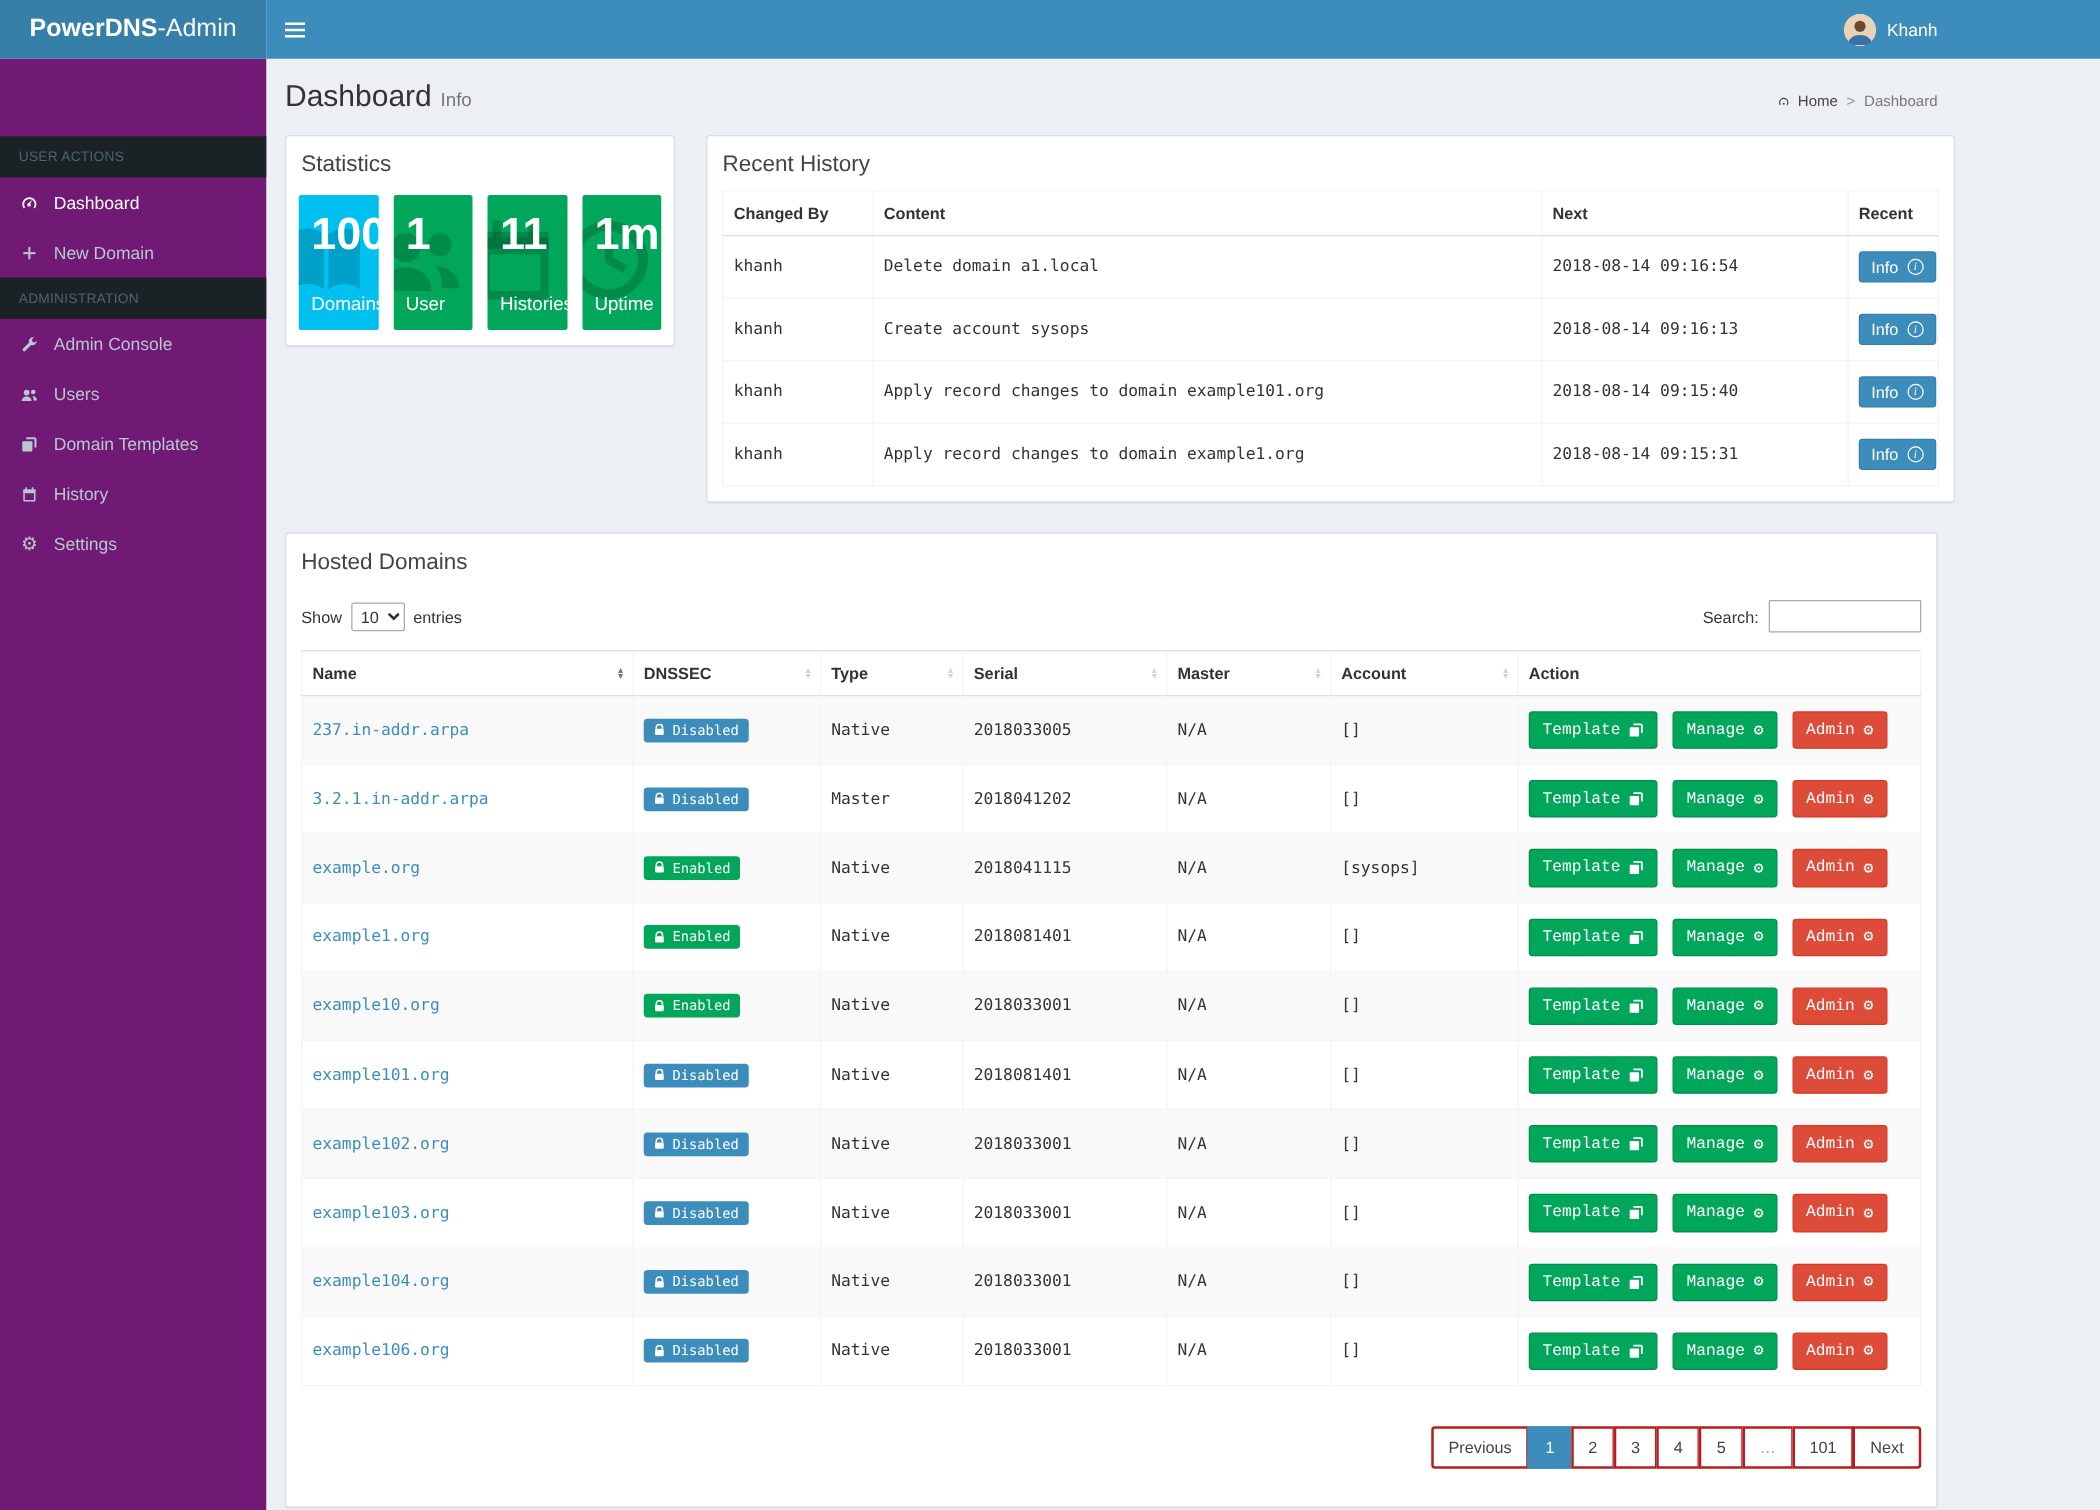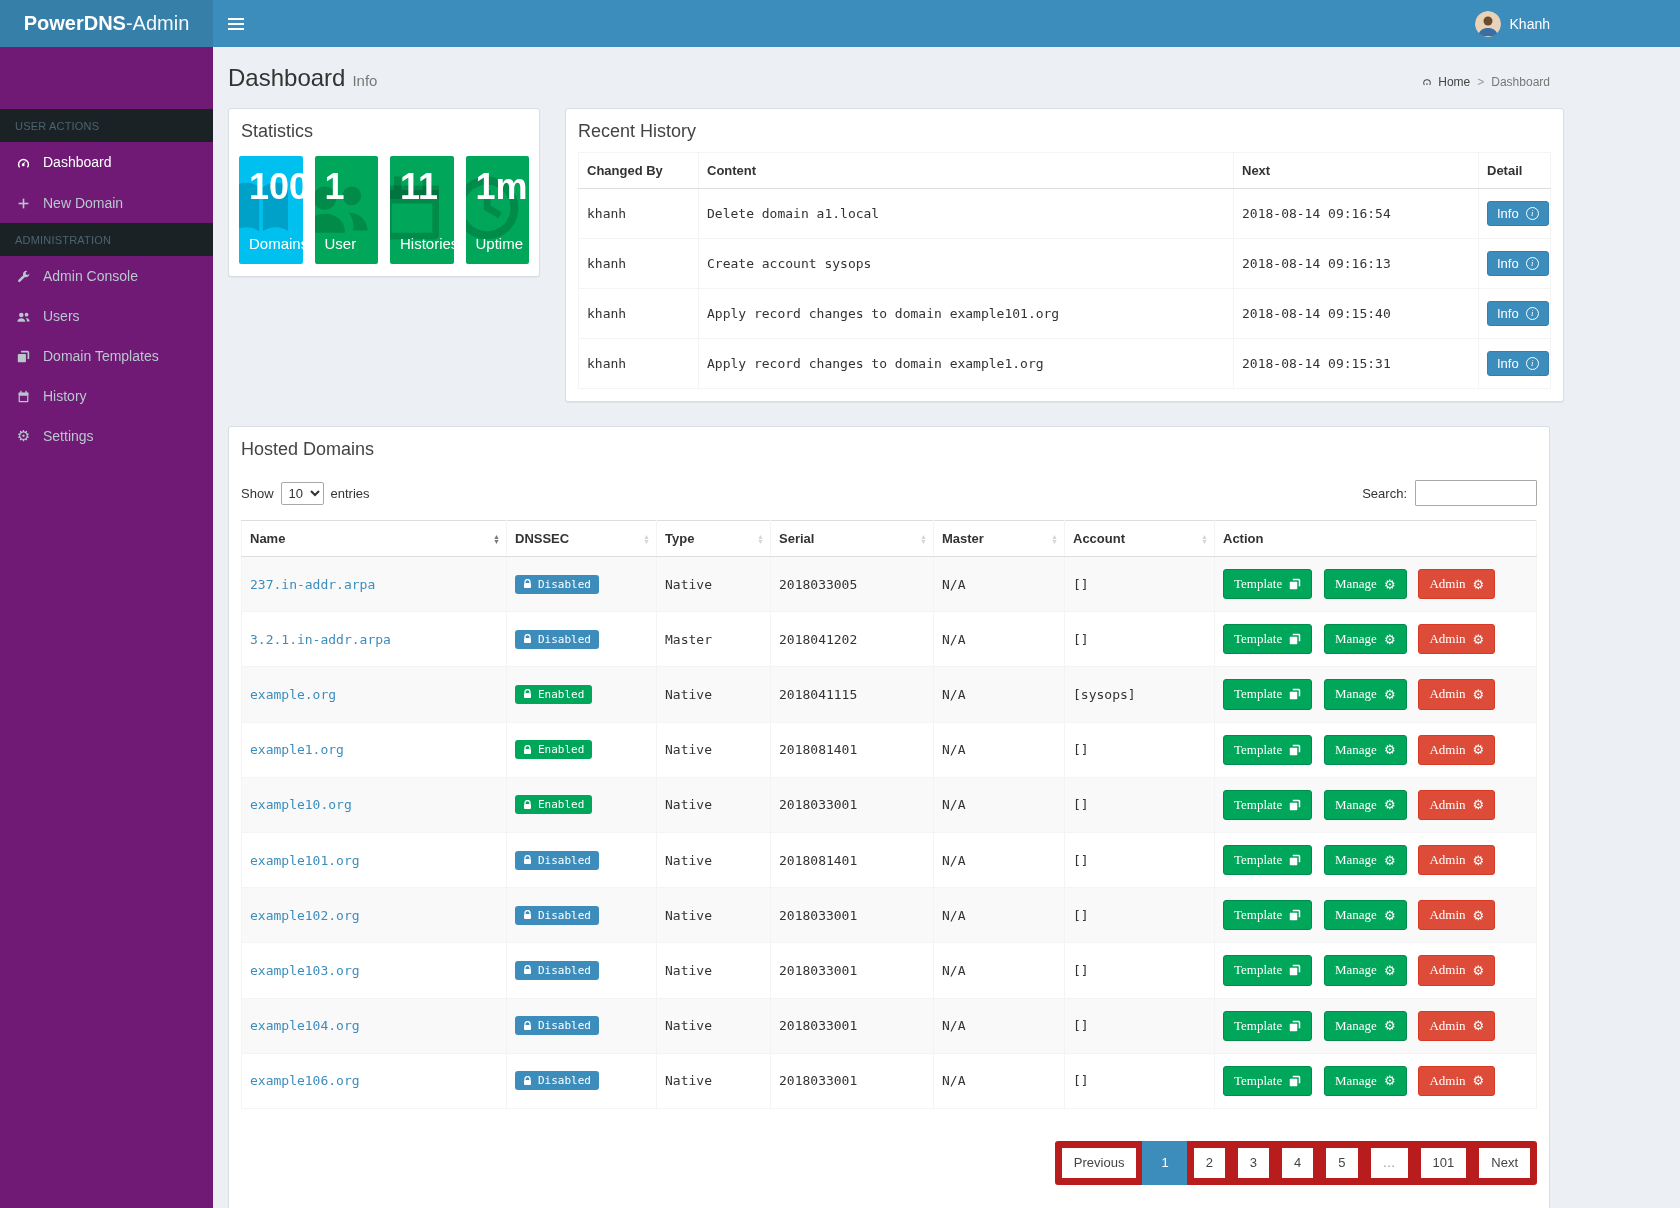--- a/index.html
+++ b/index.html
@@ -75,27 +75,27 @@
   .domain-link{color:#3c8dbc}
   .sort{position:absolute;right:6px;top:50%;transform:translateY(-50%);display:flex;flex-direction:column;color:#d5d5d5;font-size:7px;line-height:5px}
   .sort span{height:5px;font-style:normal}
   th.sorted .sort{color:#777}
 
   .badge{display:inline-flex;align-items:center;gap:6px;color:#fff;font-family:"DejaVu Sans Mono",monospace;font-size:11px;padding:4px 8px;border-radius:3px;line-height:1}
   .badge.disabled{background:#3c8dbc}
   .badge.enabled{background:#00a65a}
 
   .actions{white-space:nowrap}
-  .btn{display:inline-flex;align-items:center;gap:7px;padding:5px 10px;font-family:Liberation Serif, serif;font-size:13px;color:#fff;border-radius:3px;border:1px solid transparent;margin-right:4px;line-height:1.4}
+  .btn{display:inline-flex;align-items:center;gap:7px;padding:5px 10px;font-family:Liberation Mono, monospace;font-size:13px;color:#fff;border-radius:3px;border:1px solid transparent;margin-right:4px;line-height:1.4}
   .btn-green{background:#00a65a;border-color:#008d4c}
   .btn-red{background:#dd4b39;border-color:#d73925}
   .gear{font-size:13px;line-height:1}
 
   .pagination-row{display:flex;justify-content:flex-end;padding:20px 12px 30px}
-  .page-btn{padding:6px 12px;font-size:13px;border:7px solid #b91c1c;margin-left:-1px;color:#444;background:#fff;line-height:1.4}
+  .page-btn{padding:6px 12px;font-size:13px;border:2px solid #b91c1c;margin-left:-1px;color:#444;background:#fff;line-height:1.4}
   .page-btn.first{border-radius:3px 0 0 3px;margin-left:0}
   .page-btn.last{border-radius:0 3px 3px 0}
   .page-btn.active{background:#3c8dbc;border-color:#3c8dbc;color:#fff}
   .page-btn.ellipsis{color:#999}
 </style>
 </head>
 <body>
 
 <header class="main-header">
   <a class="logo">
@@ -254,21 +254,21 @@
       </div>
 
       <div class="box">
         <div class="box-title">Recent History</div>
         <table id="history-table">
           <thead>
             <tr>
               <th class="rh-c0">Changed By</th>
               <th class="rh-c1">Content</th>
               <th class="rh-c2">Next</th>
-              <th class="rh-c3">Detail</th>
+              <th class="rh-c3">Recent</th>
             </tr>
           </thead>
           <tbody>
 
               <tr>
                 <td>khanh</td>
                 <td>Delete domain a1.local</td>
                 <td>2018-08-14 09:16:54</td>
                 <td>
                   <a class="btn-info">

